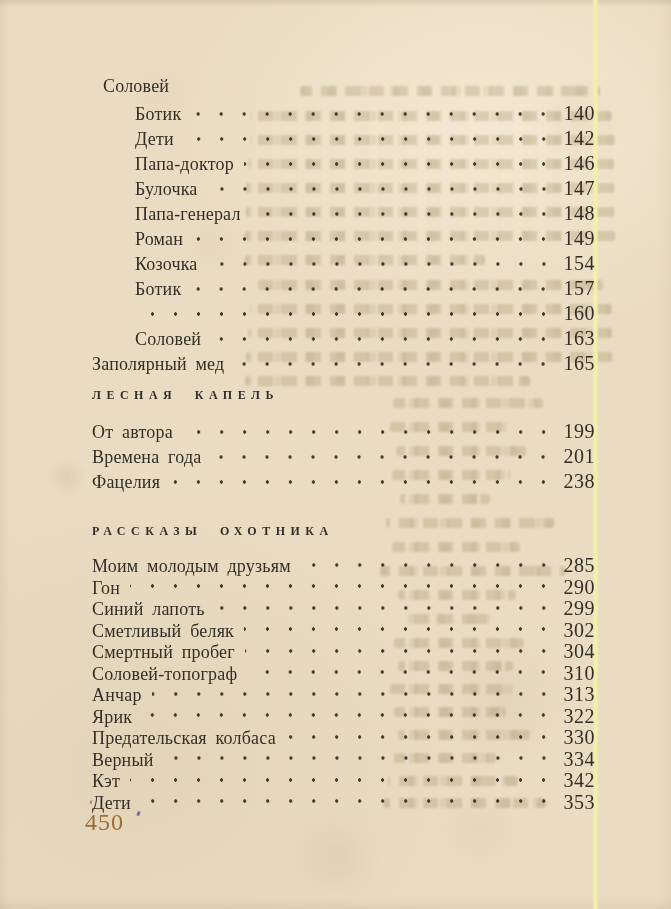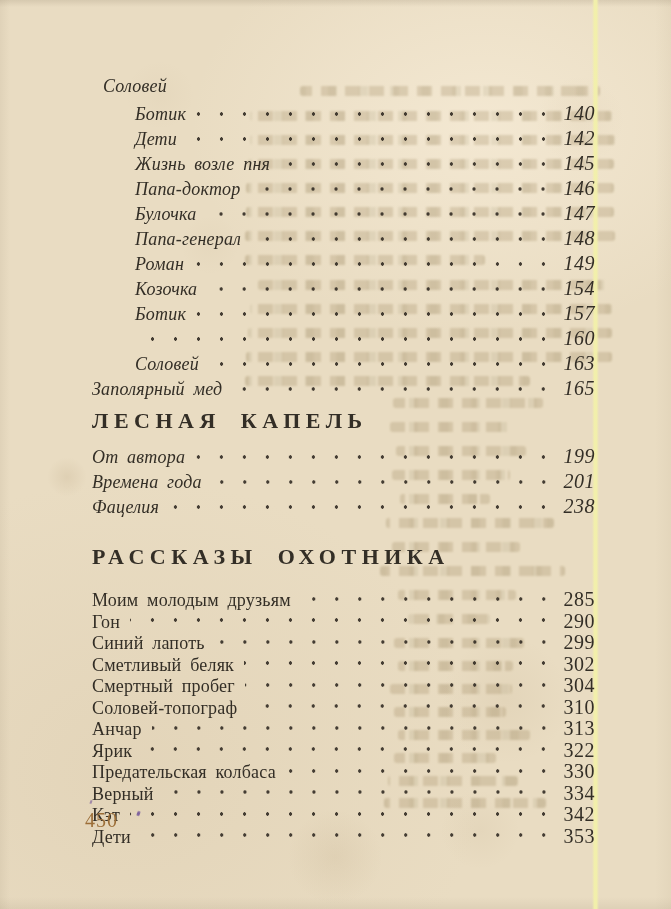--- a/index.html
+++ b/index.html
@@ -31,42 +31,42 @@
       repeating-linear-gradient(90deg, rgba(158,136,96,.50) 0 15px, rgba(158,136,96,0) 15px 24px),
       repeating-linear-gradient(90deg, rgba(140,130,92,.25) 0 9px, rgba(140,130,92,0) 9px 31px);
     filter:blur(1px);opacity:.55;pointer-events:none;
   }
   .stain{position:absolute;border-radius:50%;pointer-events:none;}
   .speck{position:absolute;width:3px;height:5px;border-radius:2px;
     background:rgba(94,62,148,.75);filter:blur(.4px);transform:rotate(20deg);pointer-events:none;}
   
   .content{position:absolute;left:92px;right:76px;top:73px;color:var(--ink);}
   .heading{
-    font-weight:bold;font-size:22px;line-height:23px;height:23px;
+    font-weight:bold;font-size:12px;line-height:23px;height:23px;
     letter-spacing:5.5px;word-spacing:9px;white-space:nowrap;color:var(--ink);
   }
   .sec2 .heading{margin:8px 0 12px;}
-  .sec3 .heading{margin:26px 0 21px;}
+  .sec3 .heading{margin:26px 0 12px;}
   .row{display:flex;align-items:baseline;position:relative;}
-  .sec1 .row,.sec2 .row{height:25px;line-height:25px;font-style:italic;}
+  .sec1 .row,.sec2 .row{height:25px;line-height:25px;}
   .sec3 .row{height:21.5px;line-height:21.5px;}
   .sec1 .row.level-1{height:28px;line-height:26px;}
   .row.level-1{padding-left:11px;}
   .row.level-2{padding-left:43px;}
   .t{white-space:nowrap;font-size:18px;word-spacing:4px;letter-spacing:.2px;}
   .dots{
     flex:1 1 auto;align-self:stretch;margin-left:10px;
     background-image:radial-gradient(circle, rgba(54,47,39,.92) 1.5px, rgba(54,47,39,0) 1.9px);
     background-size:23px 10px;background-repeat:repeat-x;
     background-position:right 6px bottom 7px;
   }
   .p{width:34px;text-align:right;font-size:20px;letter-spacing:.5px;}
   .row.no-leader .dots{background:none;}
   .row.no-leader .p{visibility:hidden;}
-  .folio{position:absolute;left:85px;top:809px;font-size:20px;letter-spacing:1px;color:var(--folio);}
+  .folio{position:absolute;left:85px;top:809px;font-size:24px;letter-spacing:1px;color:var(--folio);}
 </style>
 </head>
 <body style="--ink: #332e26; --folio: #9c6e38; --stripe: #f2f0aa; background: rgb(233, 220, 194);">
 
 <div class="page">
   <div id="bleed">
       <div class="bleed-line" style="left: 300px; top: 86px; width: 300px; background-position: -27px 0px, -3px 0px;"></div>
       <div class="bleed-line" style="left: 250px; top: 111px; width: 362px; background-position: -16px 0px, -7px 0px;"></div>
       <div class="bleed-line" style="left: 250px; top: 135px; width: 365px; background-position: -16px 0px, -7px 0px;"></div>
       <div class="bleed-line" style="left: 248px; top: 159px; width: 366px; background-position: -14px 0px, -5px 0px;"></div>
@@ -121,25 +121,20 @@
     <span class="t">Ботик</span>
     <span class="dots"></span>
     <span class="p">140</span>
   </div>
           <div class="row level-2">
     <span class="t">Дети</span>
     <span class="dots"></span>
     <span class="p">142</span>
   </div>
           <div class="row level-2">
-    <span class="t">Жизнь возле пня</span>
-    <span class="dots"></span>
-    <span class="p">145</span>
-  </div>
-          <div class="row level-2">
     <span class="t">Папа-доктор</span>
     <span class="dots"></span>
     <span class="p">146</span>
   </div>
           <div class="row level-2">
     <span class="t">Булочка</span>
     <span class="dots"></span>
     <span class="p">147</span>
   </div>
           <div class="row level-2">

